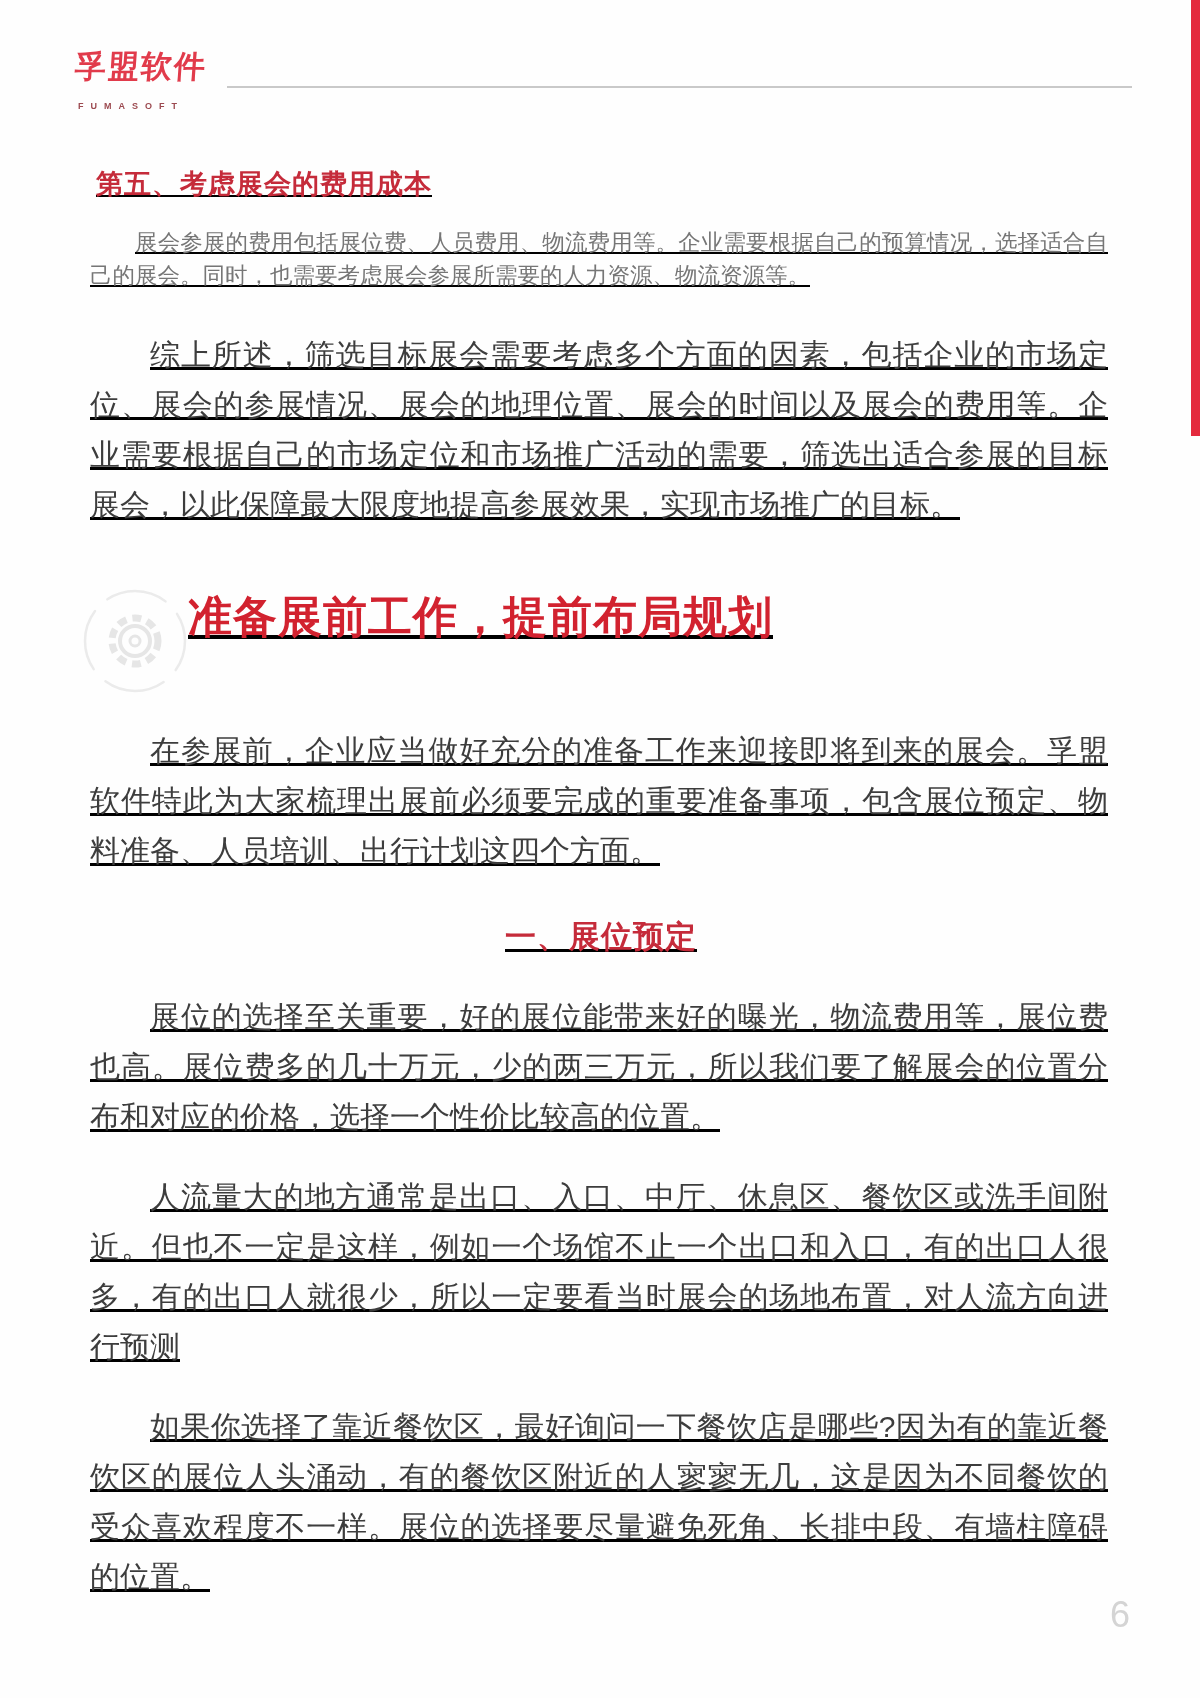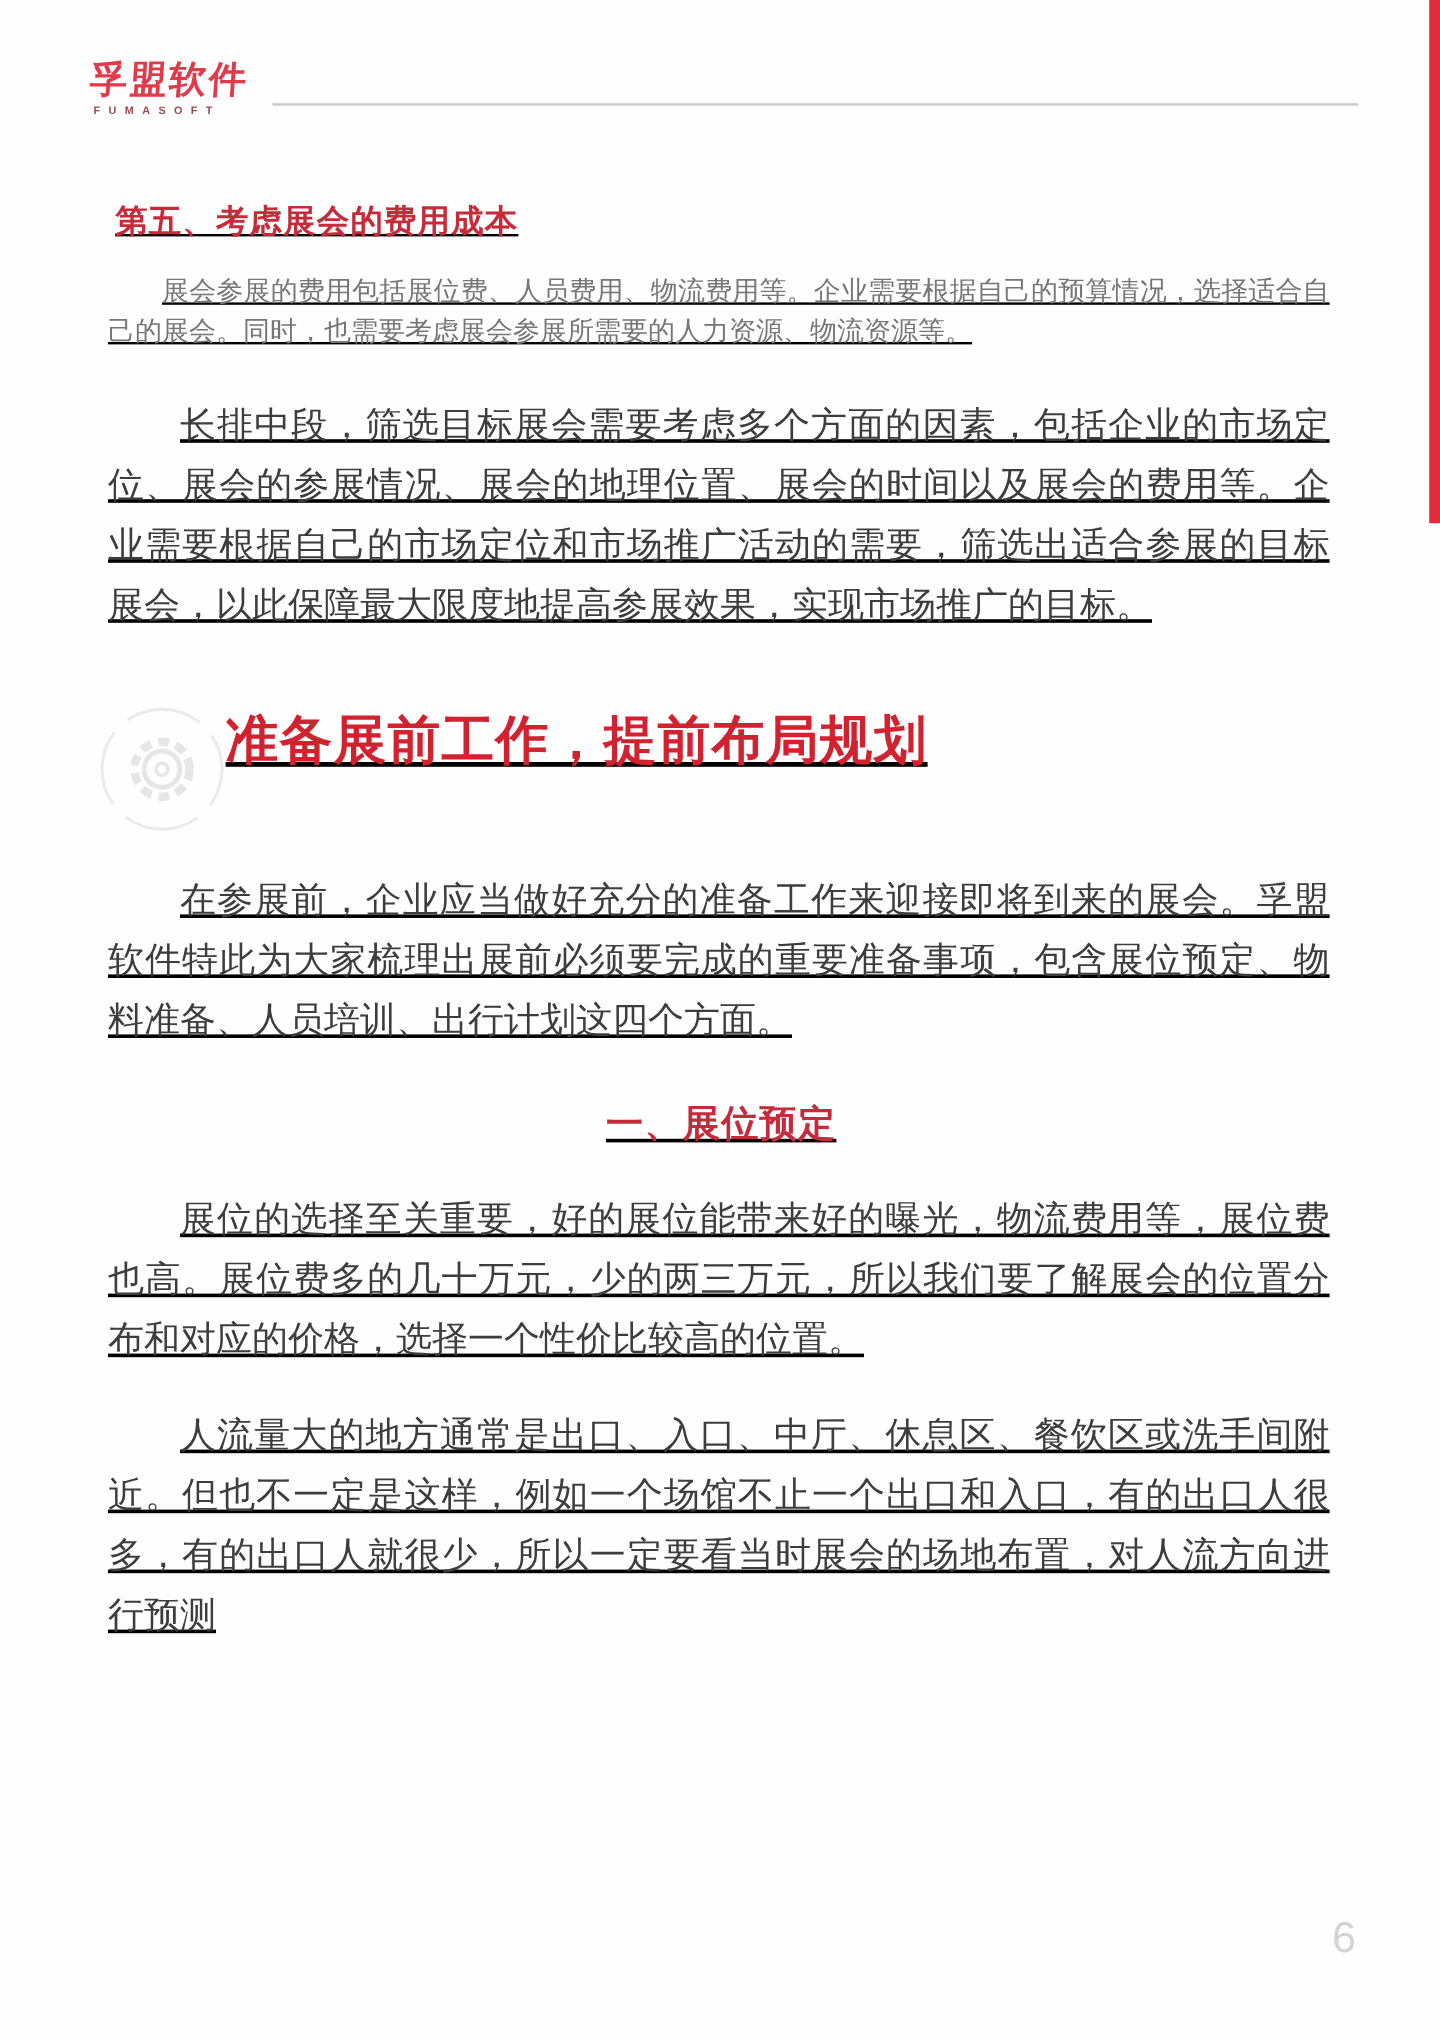--- a/index.html
+++ b/index.html
@@ -22,21 +22,21 @@
     display:flex; align-items:flex-start;
   }
   .logo { display:flex; flex-direction:column; }
   .logo-cn {
     font-size:31px; font-weight:bold; color:#e13b4b;
     letter-spacing:2px; line-height:34px;
     transform:skewX(-4deg);
   }
   .logo-en {
     font-size:9px; font-weight:bold; color:#9c4a50;
-    letter-spacing:7px; margin-top:3px; padding-left:3px;
+    letter-spacing:7px; margin-top:17px; padding-left:3px;
   }
   .header-rule {
     flex:1; height:2px; background:#c9c9c9;
     margin-left:20px; margin-top:36px;
   }
   
   .content {
     position:absolute; left:90px; top:158px; width:1018px;text-decoration:underline;
   }
   .sub-heading {
@@ -94,21 +94,21 @@
     </div>
     <div class="header-rule"></div>
   </header>
 
   <main class="content">
 
     <h2 class="sub-heading">第五、考虑展会的费用成本</h2>
 
     <p class="small-para">展会参展的费用包括展位费、人员费用、物流费用等。企业需要根据自己的预算情况，选择适合自己的展会。同时，也需要考虑展会参展所需要的人力资源、物流资源等。</p>
 
-    <p class="body-para para-summary">长排中段，筛选目标展会需要考虑多个方面的因素，包括企业的市场定位、展会的参展情况、展会的地理位置、展会的时间以及展会的费用等。企业需要根据自己的市场定位和市场推广活动的需要，筛选出适合参展的目标展会，以此保障最大限度地提高参展效果，实现市场推广的目标。</p>
+    <p class="body-para para-summary">综上所述，筛选目标展会需要考虑多个方面的因素，包括企业的市场定位、展会的参展情况、展会的地理位置、展会的时间以及展会的费用等。企业需要根据自己的市场定位和市场推广活动的需要，筛选出适合参展的目标展会，以此保障最大限度地提高参展效果，实现市场推广的目标。</p>
 
     <div class="section-title-row">
       <span class="gear-badge">
         <svg viewBox="0 0 118 118" width="118" height="118" aria-hidden="true">
           <circle cx="59" cy="59" r="50" fill="none" stroke="#ebebeb" stroke-width="2.5" stroke-dasharray="62 17" stroke-dashoffset="31" stroke-linecap="round"></circle>
           <circle cx="59" cy="59" r="23" fill="none" stroke="#e6e6e6" stroke-width="7" stroke-dasharray="9 6"></circle>
           <circle cx="59" cy="59" r="15" fill="none" stroke="#e6e6e6" stroke-width="4"></circle>
           <circle cx="59" cy="59" r="5" fill="none" stroke="#e6e6e6" stroke-width="3"></circle>
         </svg>
       </span>
@@ -116,18 +116,19 @@
     </div>
 
     <p class="body-para para-flow">在参展前，企业应当做好充分的准备工作来迎接即将到来的展会。孚盟软件特此为大家梳理出展前必须要完成的重要准备事项，包含展位预定、物料准备、人员培训、出行计划这四个方面。</p>
 
     <h3 class="red-heading">一、展位预定</h3>
 
     <p class="body-para para-flow">展位的选择至关重要，好的展位能带来好的曝光，物流费用等，展位费也高。展位费多的几十万元，少的两三万元，所以我们要了解展会的位置分布和对应的价格，选择一个性价比较高的位置。</p>
 
     <p class="body-para para-flow">人流量大的地方通常是出口、入口、中厅、休息区、餐饮区或洗手间附近。但也不一定是这样，例如一个场馆不止一个出口和入口，有的出口人很多，有的出口人就很少，所以一定要看当时展会的场地布置，对人流方向进行预测</p>
 
+    <p class="body-para para-flow">如果你选择了靠近餐饮区，最好询问一下餐饮店是哪些?因为有的靠近餐饮区的展位人头涌动，有的餐饮区附近的人寥寥无几，这是因为不同餐饮的受众喜欢程度不一样。展位的选择要尽量避免死角、长排中段、有墙柱障碍的位置。</p>
 
   </main>
 
   <div class="page-number">6</div>
 
 </div>
 
 </body></html>

